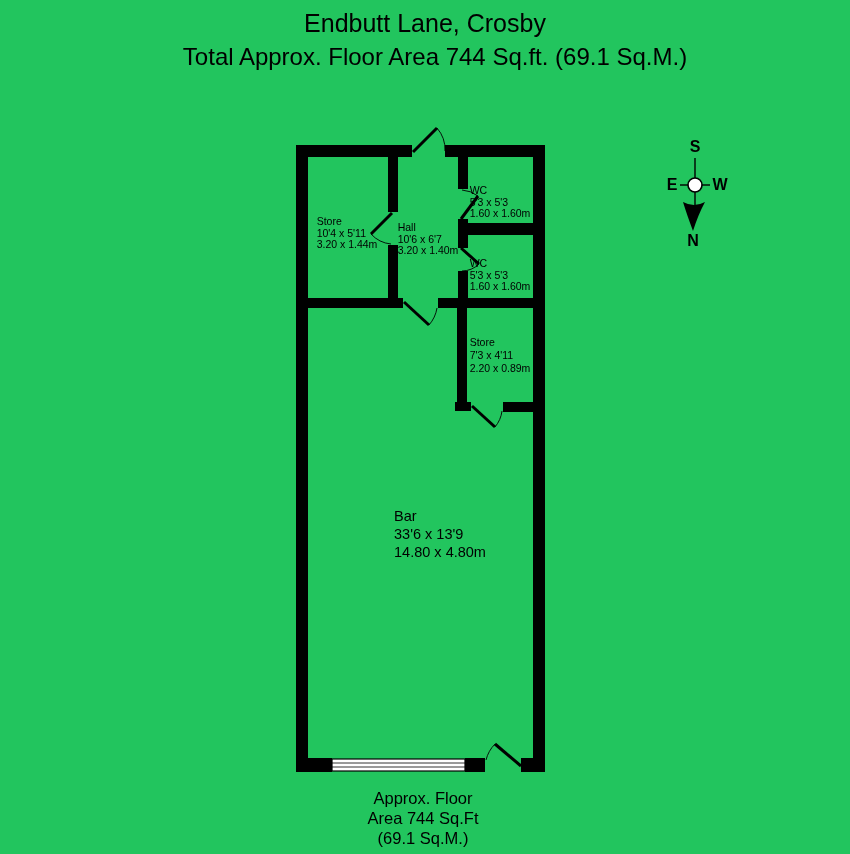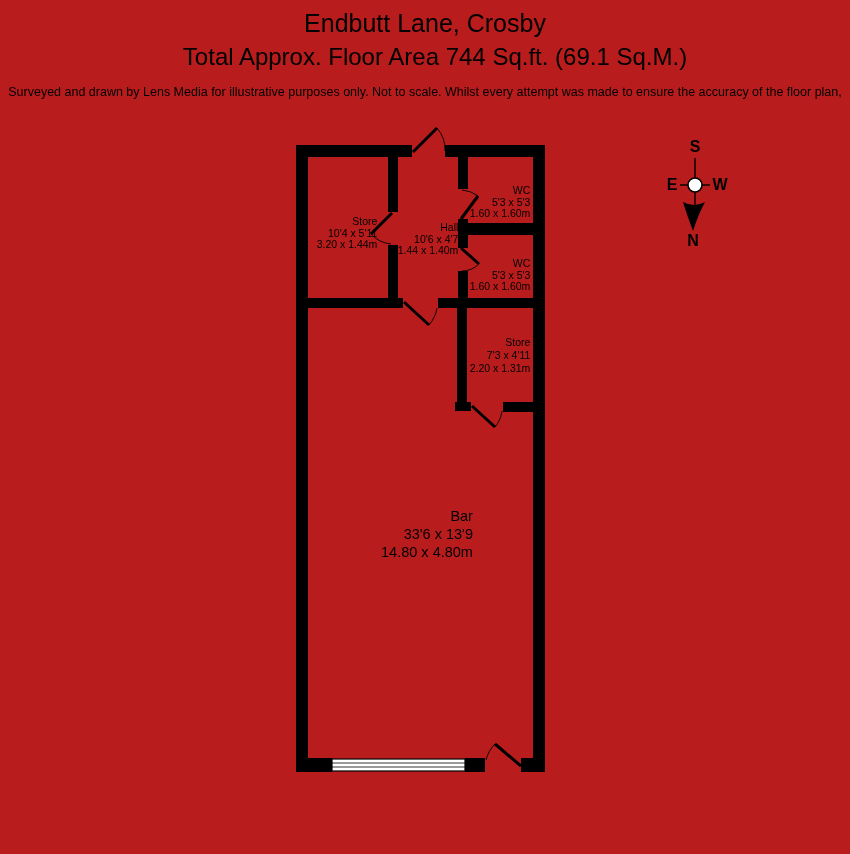--- a/index.html
+++ b/index.html
@@ -1,40 +1,39 @@
 <!DOCTYPE html>
 <html><head>
 <meta charset="utf-8">
 <style>
   html,body{margin:0;padding:0;background:#fff;}
-  .page{position:relative;width:850px;height:854px;background:#b91c1c;overflow:hidden;
+  .page{position:relative;width:850px;height:854px;background:#22c55e;overflow:hidden;
         font-family:"Liberation Sans",sans-serif;color:#000;}
   .title{position:absolute;top:9px;left:0;width:850px;text-align:center;
          font-size:25px;letter-spacing:0px;}
   .subtitle{position:absolute;top:43px;left:0;width:850px;text-align:center;font-size:24px;padding-left:10px;}
   .disclaimer{position:absolute;top:85px;left:0;width:850px;text-align:center;
               font-size:12.5px;line-height:15px;}
   svg.plan{position:absolute;left:0;top:0;}
-  .room-label{position:absolute;transform:translateX(-50%);text-align:right;
+  .room-label{position:absolute;transform:translateX(-50%);text-align:left;
               font-size:10.5px;line-height:11.5px;white-space:nowrap;}
   .room-label.mid{line-height:13px;}
   .room-label.large{font-size:14.5px;line-height:18px;}
   .cletter{position:absolute;transform:translateX(-50%);font-size:16px;font-weight:bold;}
   .footer{position:absolute;left:423px;top:788px;transform:translateX(-50%);
           text-align:center;font-size:16.5px;line-height:20px;white-space:nowrap;}
 </style>
 </head>
 <body>
 
 <div class="page">
 
   <div class="title">Endbutt Lane, Crosby</div>
   <div class="subtitle">Total Approx. Floor Area 744 Sq.ft. (69.1 Sq.M.)</div>
   <div class="disclaimer">
-    <div>Surveyed and drawn by Lens Media for illustrative purposes only. Not to scale. Whilst every attempt was made to ensure the accuracy of the floor plan,</div>
   </div>
 
   <svg class="plan" width="850" height="854" viewBox="0 0 850 854">
 
     <rect x="296" y="145" width="12" height="627" fill="#000"></rect>
     <rect x="296" y="145" width="116" height="12" fill="#000"></rect>
     <rect x="445" y="145" width="100" height="12" fill="#000"></rect>
     <rect x="533" y="145" width="12" height="613" fill="#000"></rect>
 
     <rect x="296" y="298" width="107" height="10" fill="#000"></rect>
@@ -100,43 +99,48 @@
     </g>
   </svg>
 
   <div class="room-label" style="left:347px;top:216px">
     <div>Store</div>
     <div>10'4 x 5'11</div>
     <div>3.20 x 1.44m</div>
   </div>
   <div class="room-label" style="left:428px;top:222px">
     <div>Hall</div>
-    <div>10'6 x 4'7</div>
-    <div>1.44 x 1.40m</div>
+    <div>10'6 x 6'7</div>
+    <div>3.20 x 1.40m</div>
   </div>
   <div class="room-label" style="left:500px;top:185px">
     <div>WC</div>
     <div>5'3 x 5'3</div>
     <div>1.60 x 1.60m</div>
   </div>
   <div class="room-label" style="left:500px;top:258px">
     <div>WC</div>
     <div>5'3 x 5'3</div>
     <div>1.60 x 1.60m</div>
   </div>
   <div class="room-label mid" style="left:500px;top:336px">
     <div>Store</div>
     <div>7'3 x 4'11</div>
-    <div>2.20 x 1.31m</div>
+    <div>2.20 x 0.89m</div>
   </div>
-  <div class="room-label large" style="left:427px;top:507px">
+  <div class="room-label large" style="left:440px;top:507px">
     <div>Bar</div>
     <div>33'6 x 13'9</div>
     <div>14.80 x 4.80m</div>
   </div>
 
   <div class="cletter" style="left:695px;top:138px">S</div>
   <div class="cletter" style="left:672px;top:176px">E</div>
   <div class="cletter" style="left:720px;top:176px">W</div>
   <div class="cletter" style="left:693px;top:232px">N</div>
 
+  <div class="footer">
+    <div>Approx. Floor</div>
+    <div>Area 744 Sq.Ft</div>
+    <div>(69.1 Sq.M.)</div>
+  </div>
 
 </div>
 
 </body></html>

